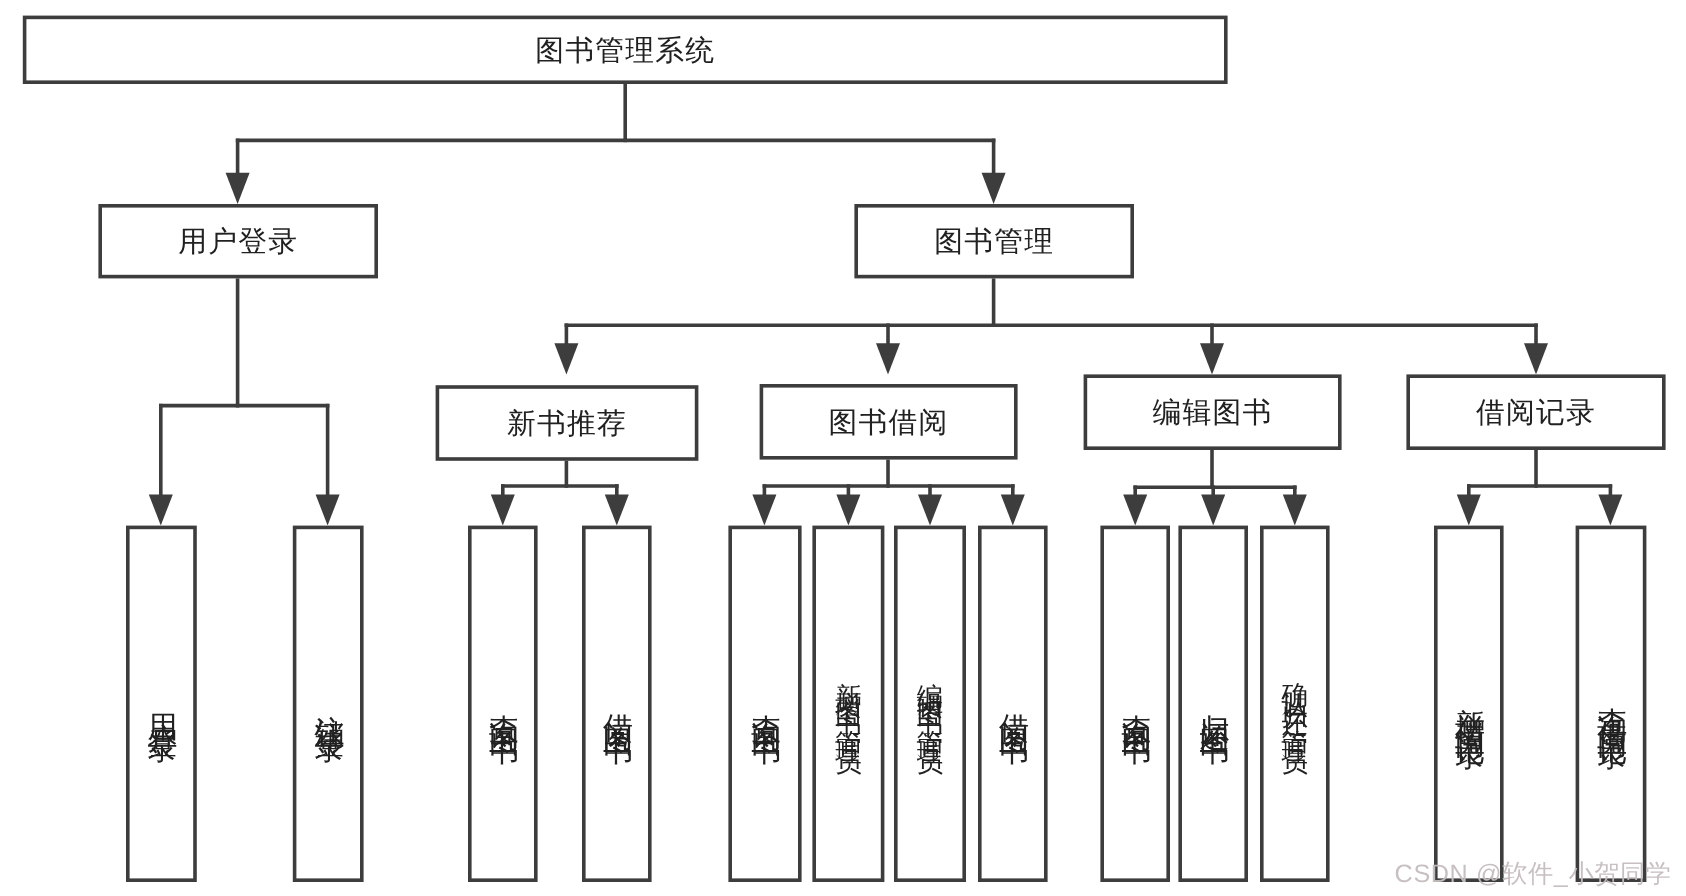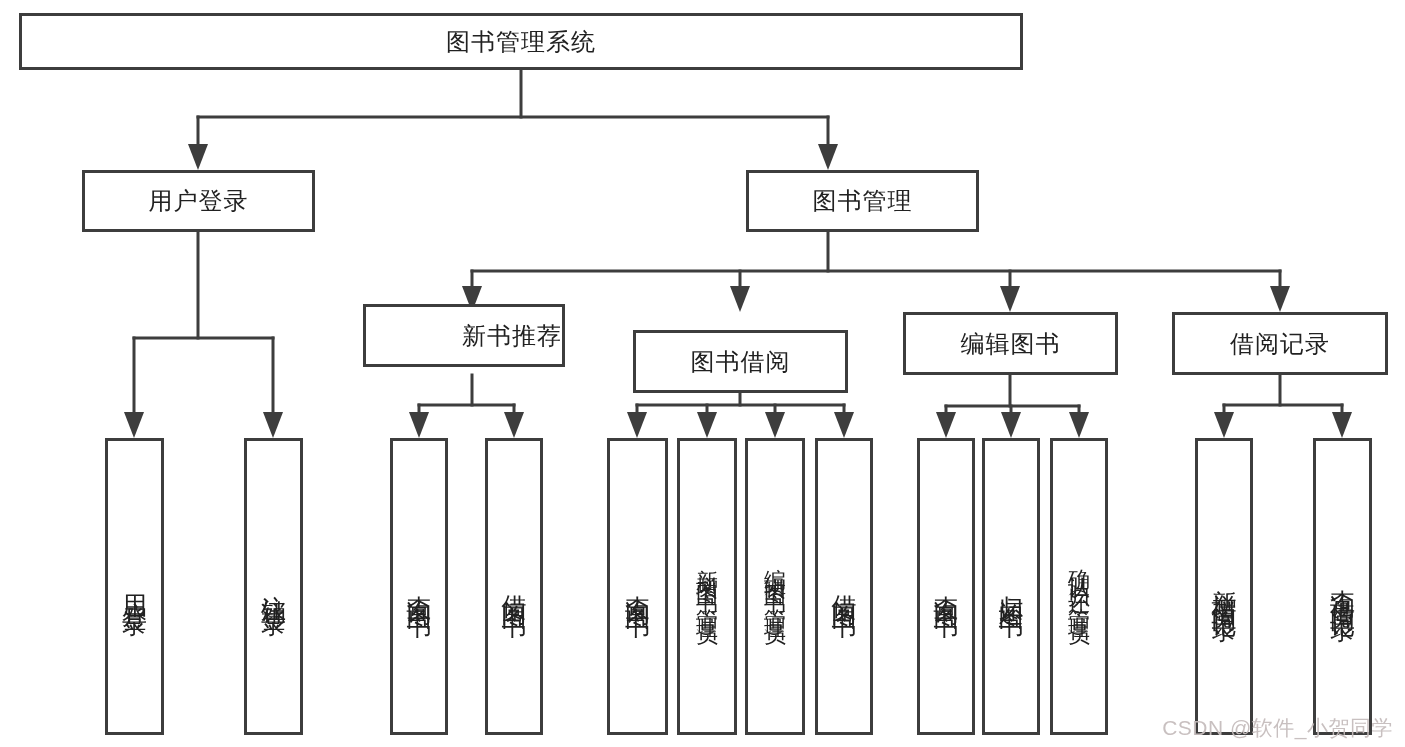--- a/index.html
+++ b/index.html
@@ -93,28 +93,28 @@
     <polygon points="1332,412 1352,412 1342,438" stroke="none"></polygon>
   </svg>
 
   <div class="box" style="left:19px; top:13px; width:1004px; height:57px;">
     <span class="h-label">图书管理系统</span>
   </div>
 
   <div class="box" style="left:82px; top:170px; width:233px; height:62px;">
     <span class="h-label">用户登录</span>
   </div>
-  <div class="box" style="left:712px; top:170px; width:233px; height:62px;margin-left:34px;">
+  <div class="box" style="left:712px; top:170px; width:233px; height:62px;">
     <span class="h-label">图书管理</span>
   </div>
 
-  <div class="box" style="left:363px; top:304px; width:202px; height:63px;justify-content:flex-end;">
+  <div class="box" style="left:363px; top:321px; width:219px; height:63px;">
     <span class="h-label">新书推荐</span>
   </div>
-  <div class="box" style="left:633px; top:330px; width:215px; height:63px;">
+  <div class="box" style="left:633px; top:320px; width:215px; height:63px;">
     <span class="h-label">图书借阅</span>
   </div>
   <div class="box" style="left:903px; top:312px; width:215px; height:63px;">
     <span class="h-label">编辑图书</span>
   </div>
   <div class="box" style="left:1172px; top:312px; width:216px; height:63px;">
     <span class="h-label">借阅记录</span>
   </div>
 
   <div class="box leaf" style="left:105px; top:438px; width:59px; height:297px;">

